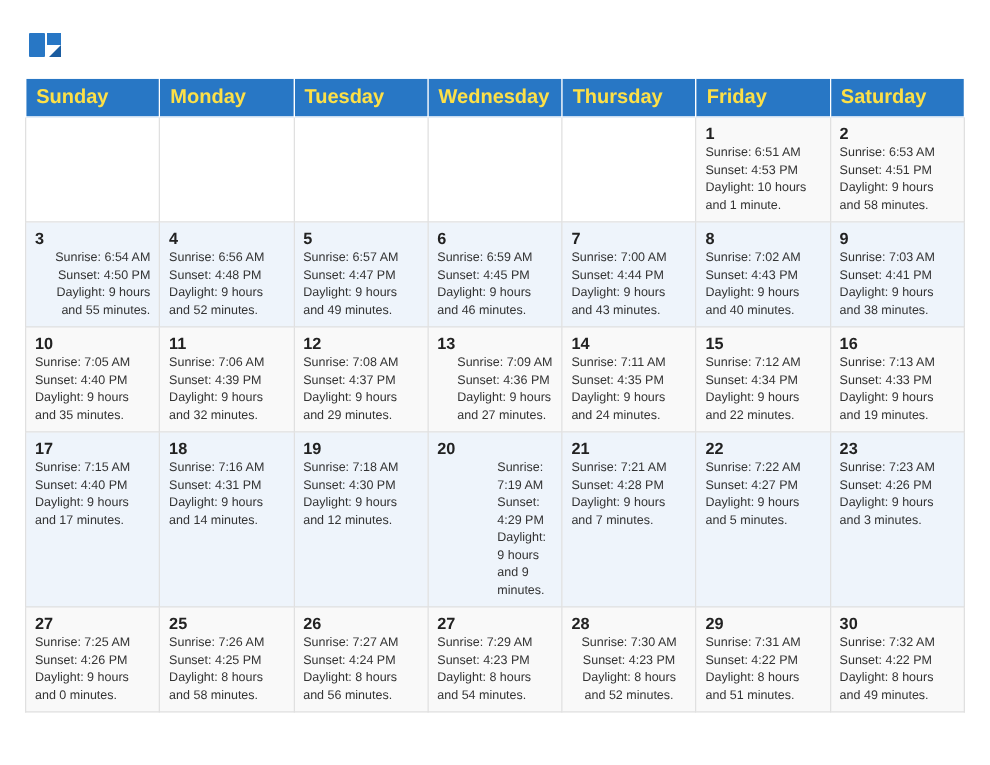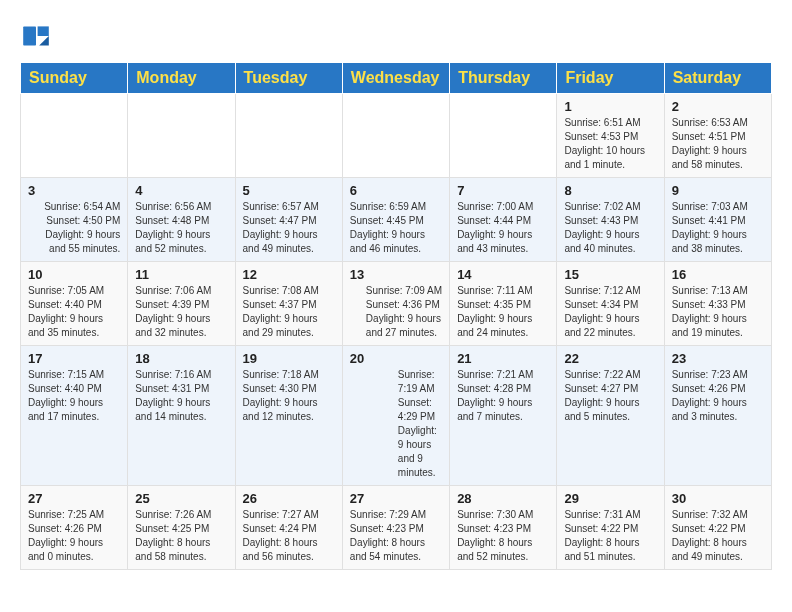--- a/index.html
+++ b/index.html
@@ -332,21 +332,21 @@
           </td>
           <td>
             <span class="day-num">27</span>
             <div class="day-info" style="white-space: pre-line;">Sunrise: 7:29 AM
 Sunset: 4:23 PM
 Daylight: 8 hours
 and 54 minutes.</div>
           </td>
           <td>
             <span class="day-num">28</span>
-            <div class="day-info" style="white-space: pre-line;">Sunrise: 7:30 AM
+            <div class="day-info" style="white-space: pre-line; text-align: center;">Sunrise: 7:30 AM
 Sunset: 4:23 PM
 Daylight: 8 hours
 and 52 minutes.</div>
           </td>
           <td>
             <span class="day-num">29</span>
             <div class="day-info" style="white-space: pre-line;">Sunrise: 7:31 AM
 Sunset: 4:22 PM
 Daylight: 8 hours
 and 51 minutes.</div>

